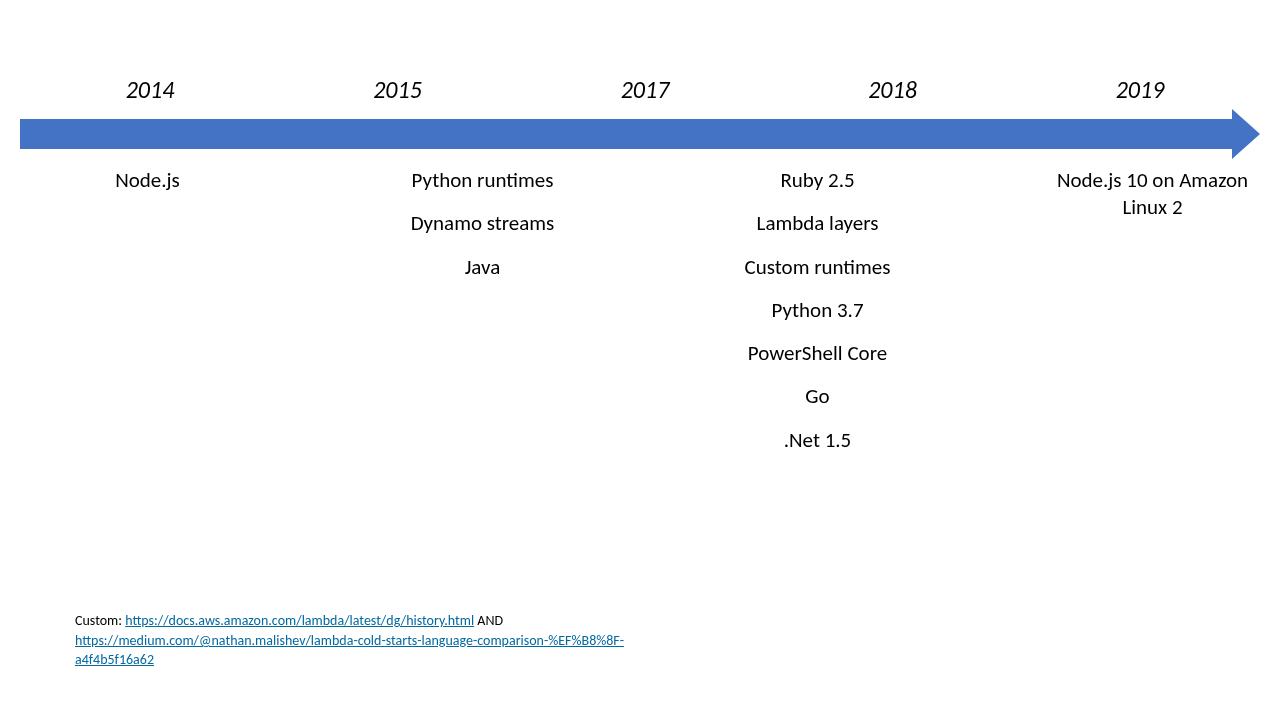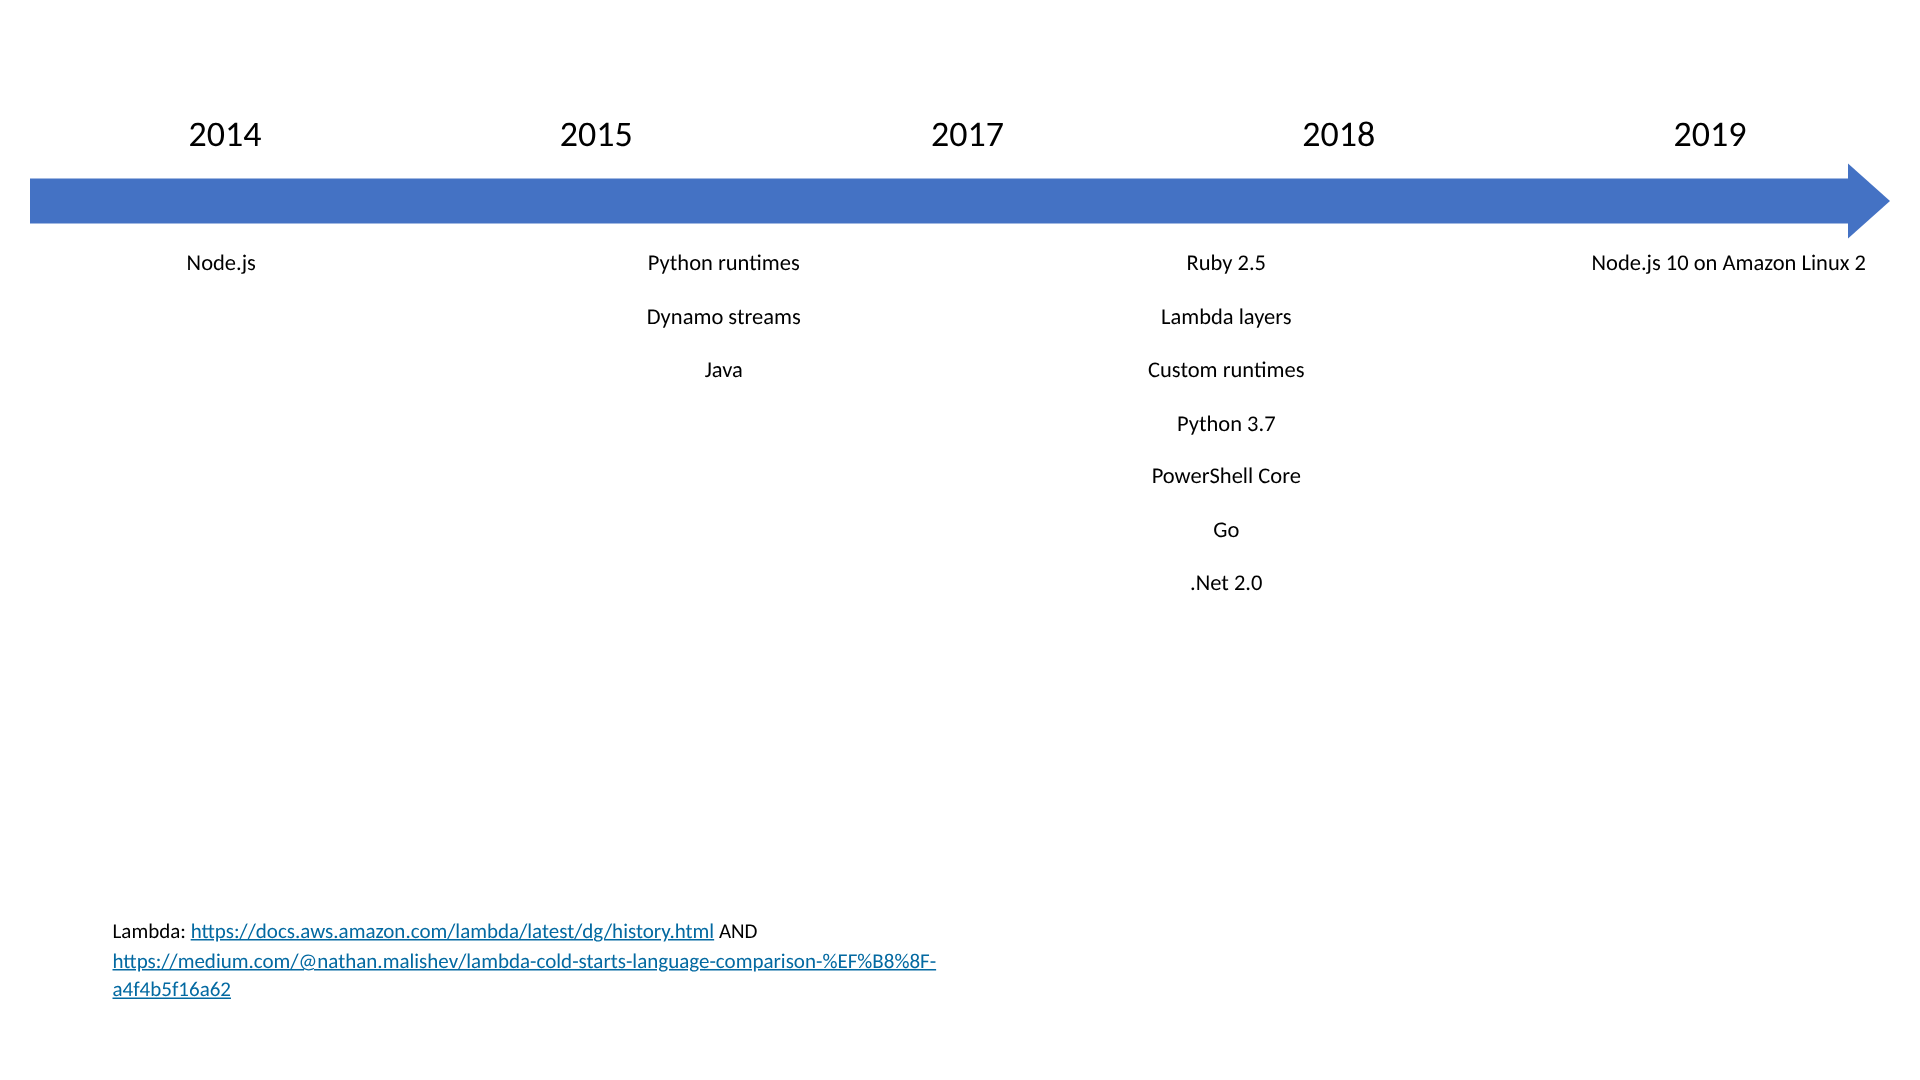--- a/index.html
+++ b/index.html
@@ -15,20 +15,21 @@
     position: absolute;
     top: 75px;
     left: 20px;
     right: 20px;
   }
   .years-row {
     display: flex;
     justify-content: space-between;
     padding: 0 30px 0 40px;
     margin-bottom: 15px;
+    font-style: italic;
   }
   .year {
     font-size: 24px;
     color: #000;
     text-align: center;
     width: 180px;
   }
   .arrow-bar {
     position: relative;
     height: 30px;
@@ -55,21 +56,21 @@
   .items-row {
     display: flex;
     justify-content: space-between;
     padding: 0 10px 0 30px;
   }
   .column {
     width: 195px;
     text-align: center;
   }
   .item {
-    font-size: 15px;
+    font-size: 21px;
     color: #000;
     margin-bottom: 16px;
     line-height: 1.3;
   }
   .sources {
     position: absolute;
     left: 75px;
     bottom: 50px;
     font-size: 14px;
     color: #000;
@@ -112,25 +113,25 @@
       <div class="item">Dynamo streams</div>
       <div class="item">Java</div>
     </div>
     <div class="column">
       <div class="item">Ruby 2.5</div>
       <div class="item">Lambda layers</div>
       <div class="item">Custom runtimes</div>
       <div class="item">Python 3.7</div>
       <div class="item">PowerShell Core</div>
       <div class="item">Go</div>
-      <div class="item">.Net 2.0</div>
+      <div class="item">.Net 1.5</div>
     </div>
     <div class="column">
       <div class="item">Node.js 10 on Amazon Linux 2</div>
     </div>
   </div>
 
 </div>
 
 <div class="sources">
-  <span class="word">Lambda: </span><a href="#">https://docs.aws.amazon.com/lambda/latest/dg/history.html</a><span class="word">  AND</span><br>
+  <span class="word">Custom: </span><a href="#">https://docs.aws.amazon.com/lambda/latest/dg/history.html</a><span class="word">  AND</span><br>
   <a href="#">https://medium.com/@nathan.malishev/lambda-cold-starts-language-comparison-%EF%B8%8F-a4f4b5f16a62</a>
 </div>
 
 </body></html>

